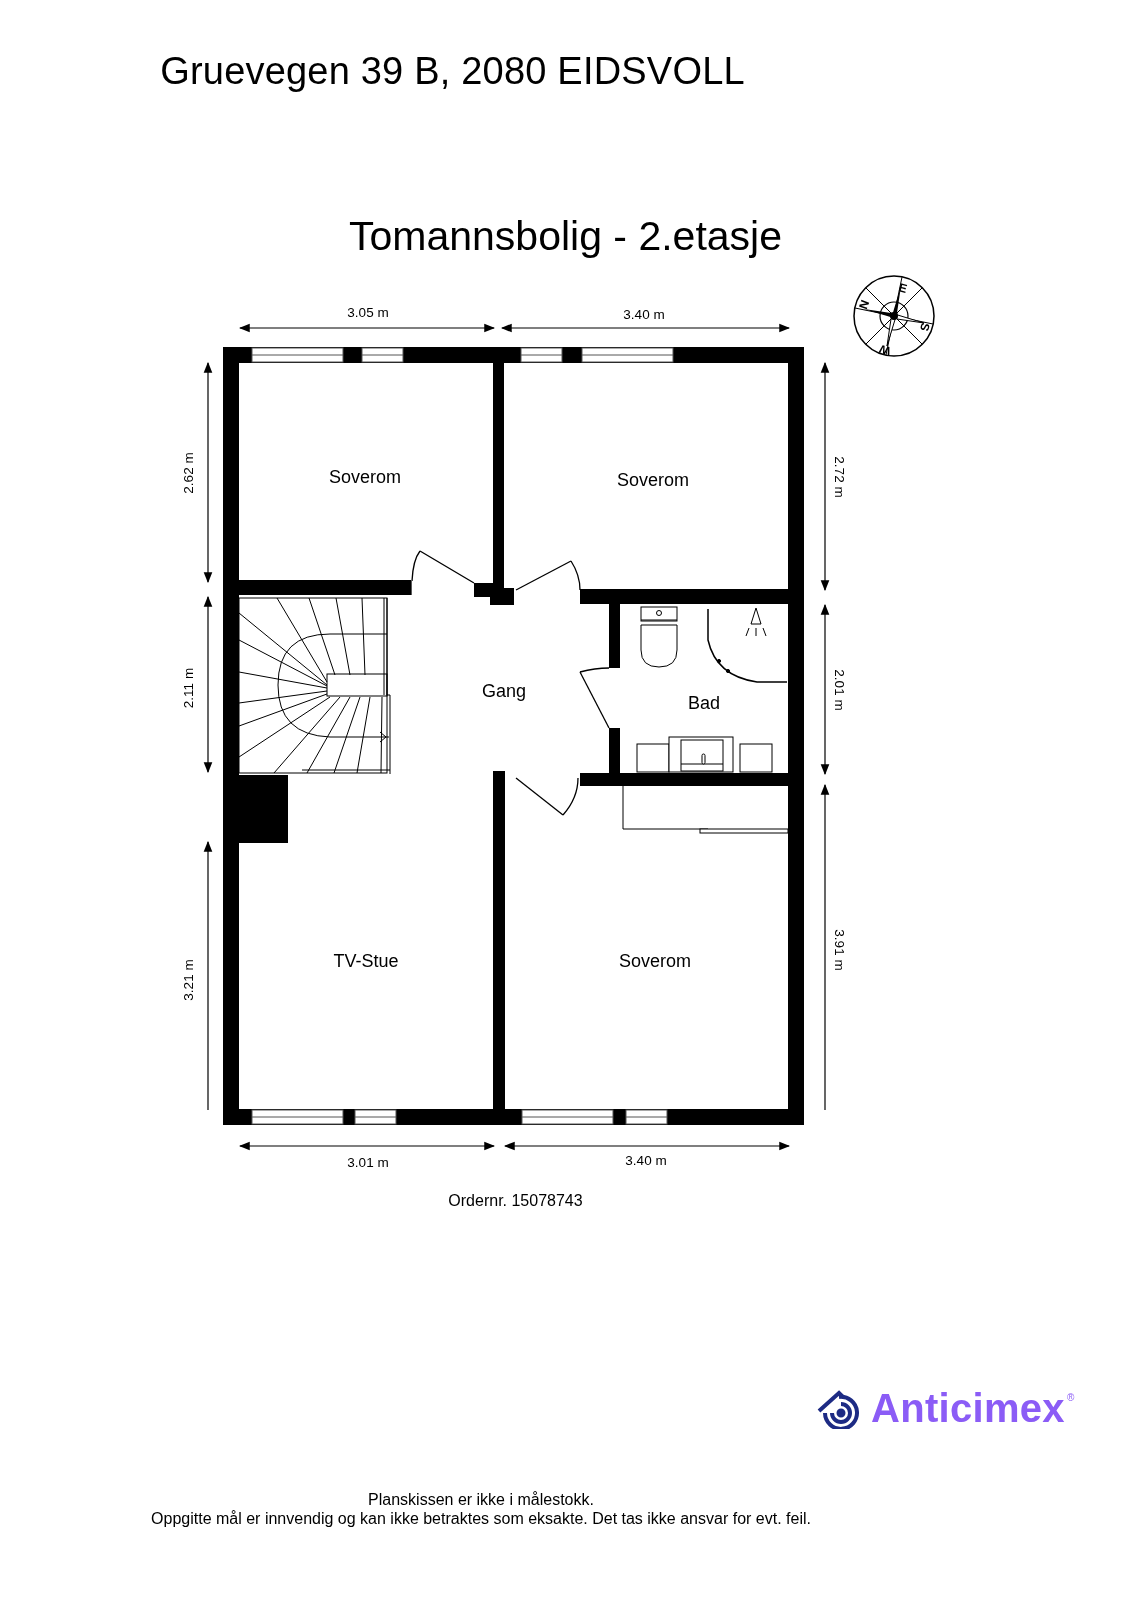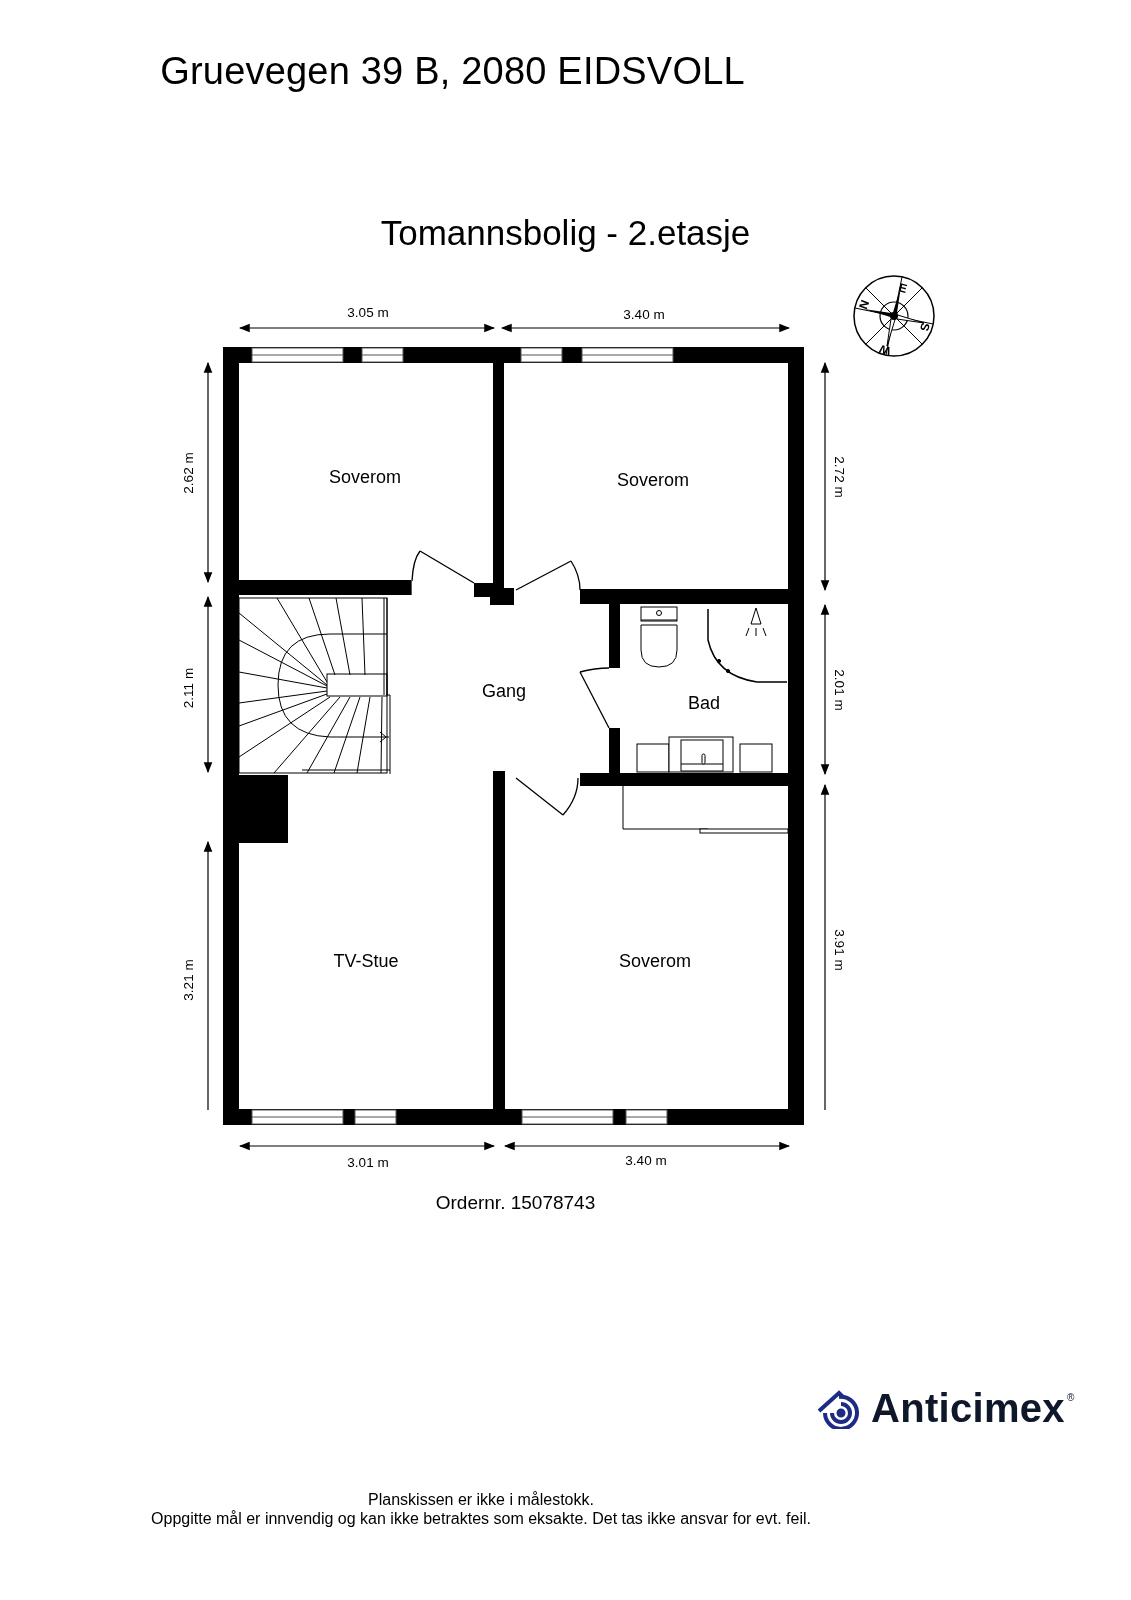--- a/index.html
+++ b/index.html
@@ -1,23 +1,23 @@
 <!DOCTYPE html>
 <html><head>
 <meta charset="utf-8">
 <style>
   html, body { margin: 0; padding: 0; background: #ffffff; }
   body { width: 1131px; height: 1600px; position: relative; overflow: hidden;
          font-family: "Liberation Sans", sans-serif; color: #000; }
   .abs { position: absolute; }
   .title { left: 0; width: 905px; top: 50px; text-align: center; font-size: 38px; letter-spacing: 0.2px; }
-  .subtitle { left: 0; width: 1131px; top: 213px; text-align: center; font-size: 35px; }
+  .subtitle { left: 0; width: 1131px; top: 213px; text-align: center; font-size: 41px; }
   .plan { left: 0; top: 0; }
-  .order { left: 0; width: 1031px; top: 1192px; text-align: center; font-size: 19px; }
-  .logo { left: 815px; top: 1386px; display: flex; align-items: center; gap: 8px; color: #0f172a; }
+  .order { left: 0; width: 1031px; top: 1192px; text-align: center; font-size: 16px; }
+  .logo { left: 815px; top: 1386px; display: flex; align-items: center; gap: 8px; color: #8b5cf6; }
   .logo-text { font-size: 40px; font-weight: bold; letter-spacing: 0.3px; }
   .logo-reg { font-size: 10px; align-self: flex-start; margin-top: 6px; margin-left: -6px; }
   .footer { left: 0; width: 962px; top: 1490px; text-align: center; font-size: 16px; line-height: 19px; }
 </style>
 </head>
 <body>
 
 <div class="abs title">Gruevegen 39 B, 2080 EIDSVOLL</div>
 <div class="abs subtitle">Tomannsbolig - 2.etasje</div>
 

